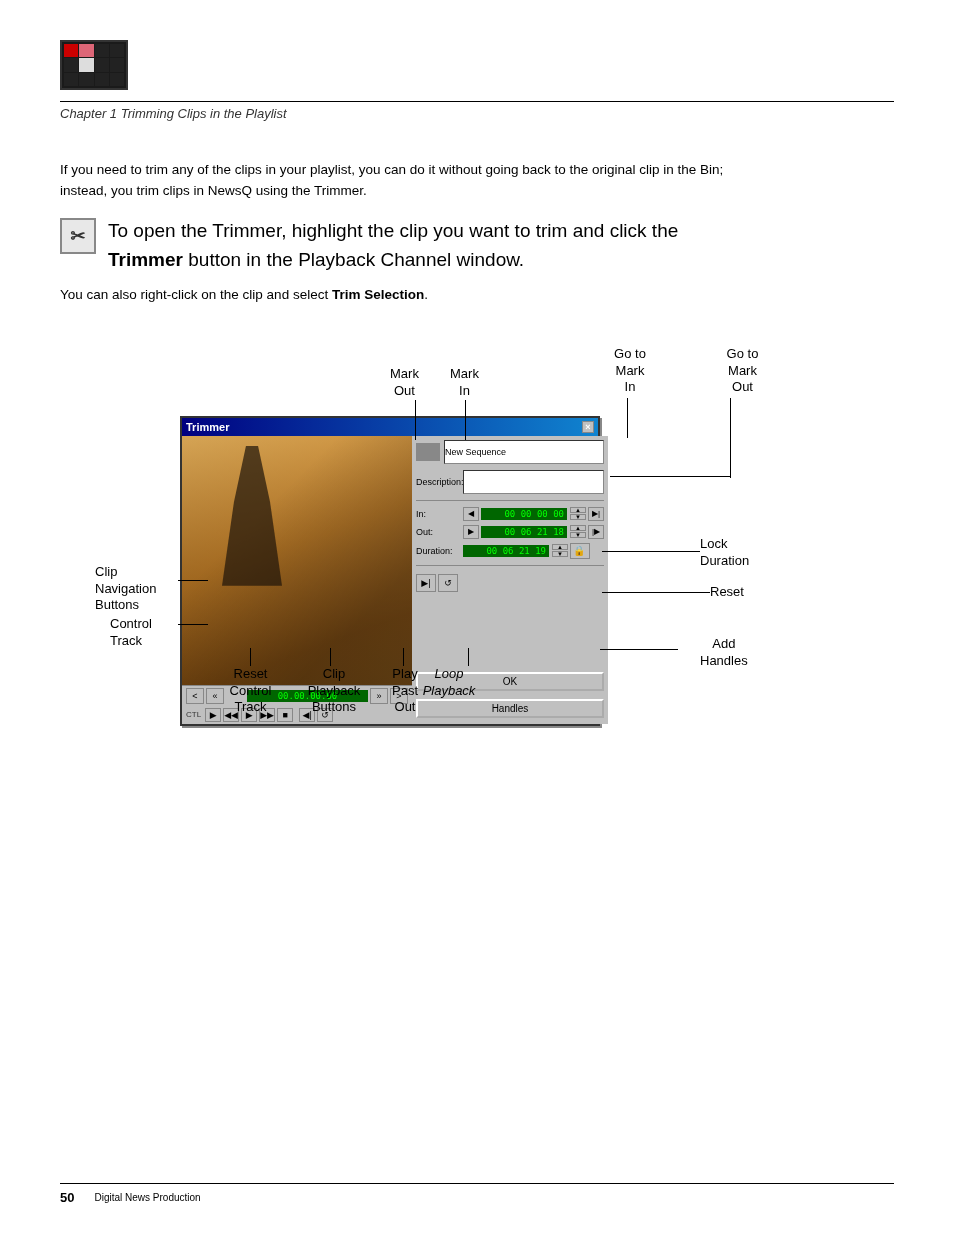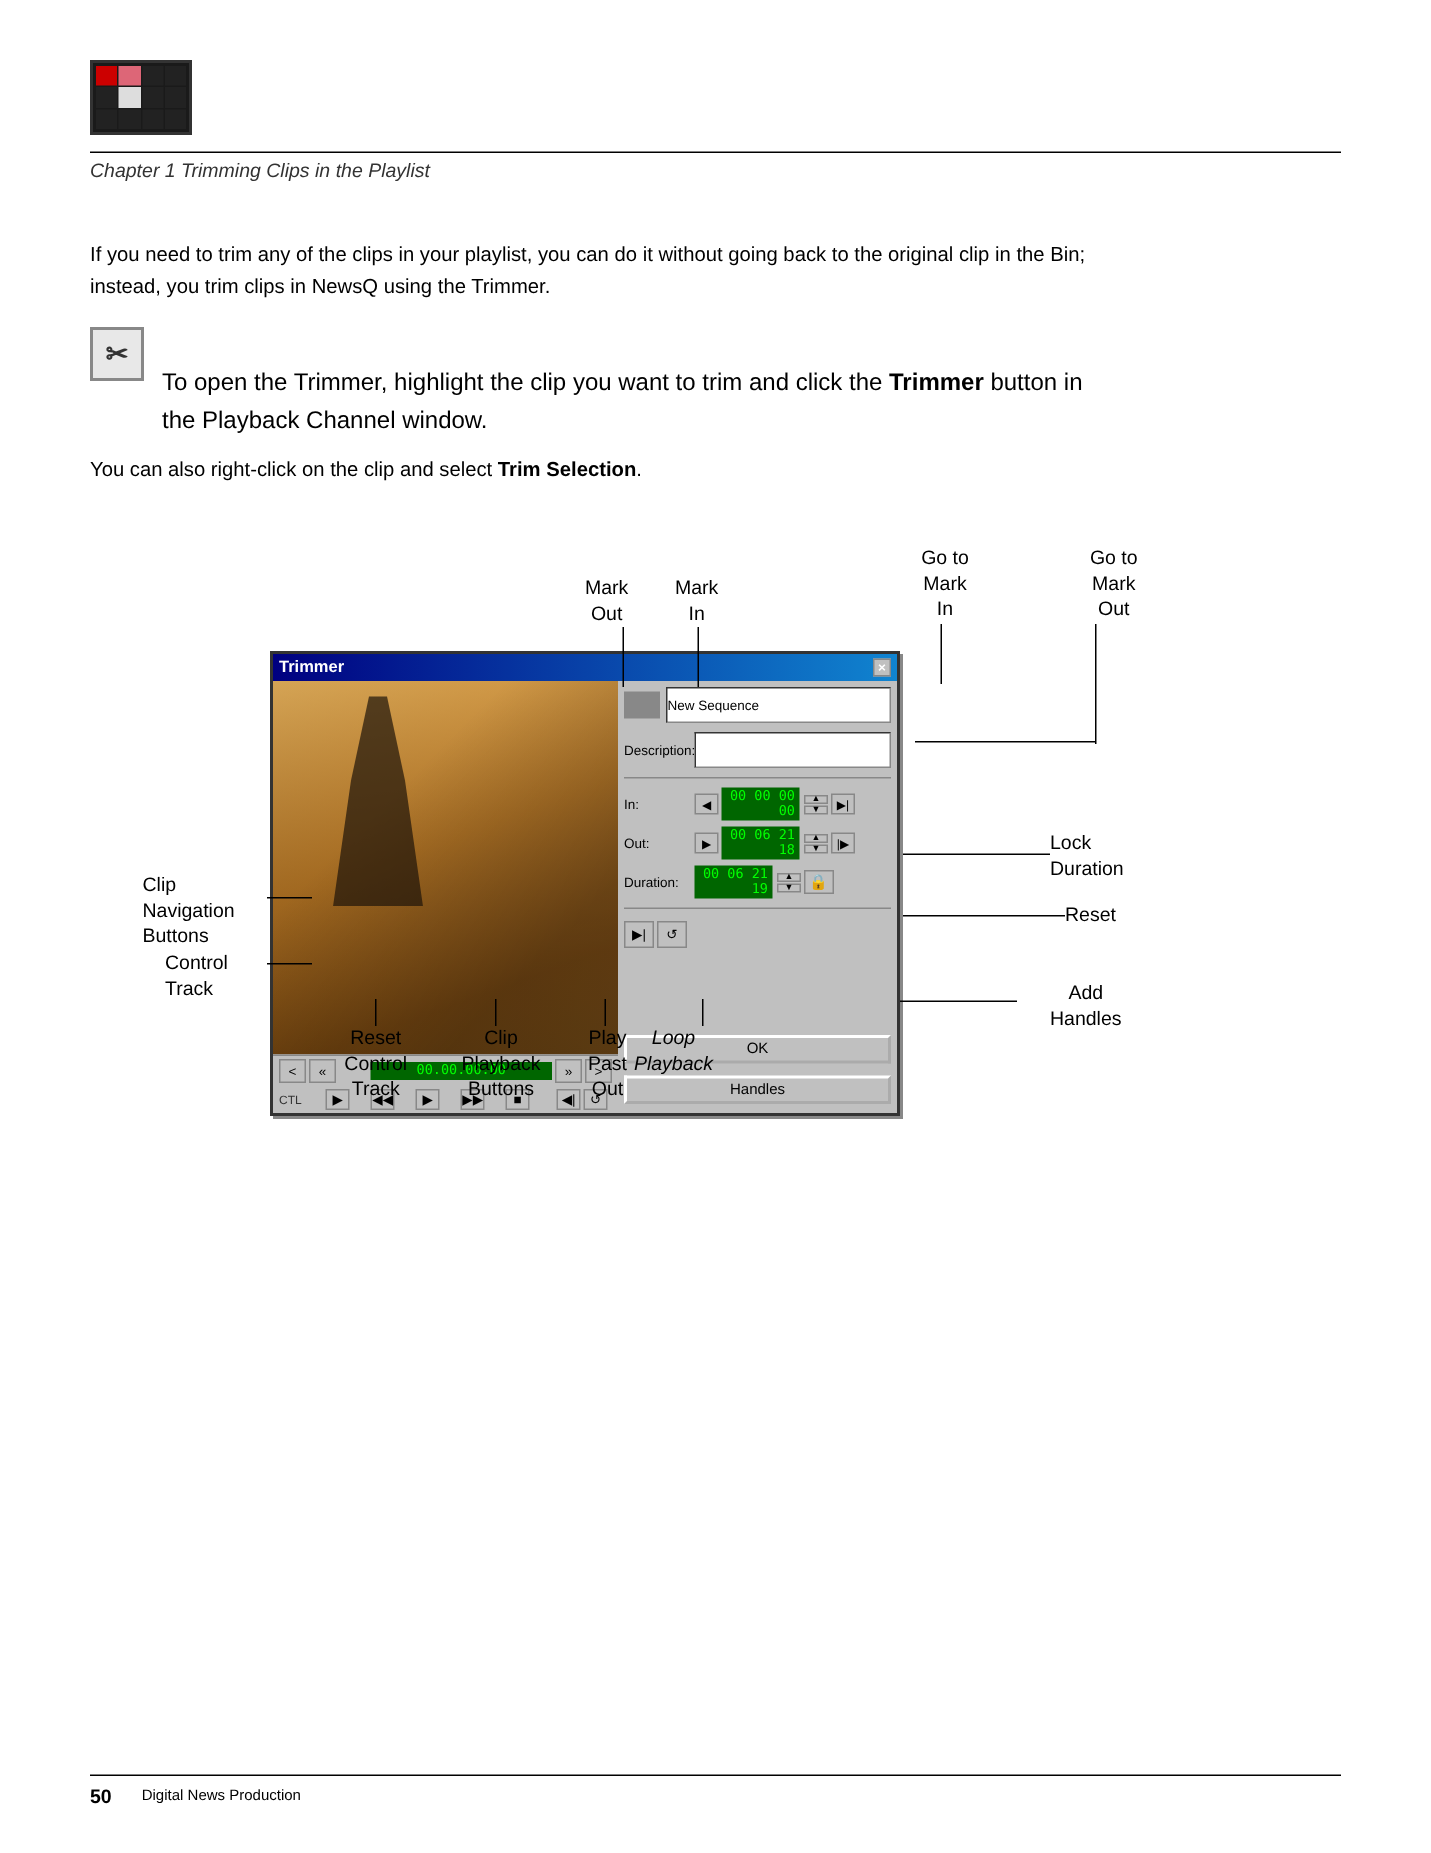--- a/index.html
+++ b/index.html
@@ -95,24 +95,23 @@
       flex-shrink: 0;
       display: flex;
       align-items: center;
       justify-content: center;
       font-size: 18px;
       font-weight: bold;
       color: #333;
       margin-top: 2px;
     }
     .note-text {
-      font-size: 16px;
+      font-size: 19px;
       line-height: 1.55;
       flex: 1;
-      margin-top: 28px;
     }
 
     
     .diagram-area {
       position: relative;
       margin-top: 30px;
       width: 820px;
       height: 430px;
     }
 
@@ -212,21 +211,21 @@
       font-size: 9px;
       font-family: monospace;
       padding: 1px 4px;
       flex: 1;
       text-align: center;
       margin-left: 21px;
     }
     .playback-bar {
       display: flex;
       align-items: center;
-      gap: 14px;
+      gap: 2px;
       padding: 2px 4px;
       background: #c0c0c0;
     }
     .ctl-label {
       font-size: 8px;
       color: #333;
       margin-right: 2px;
     }
     .play-btn {
       background: #c0c0c0;
@@ -272,21 +271,21 @@
       border: 1px inset #888;
       background: white;
       font-size: 9px;
     }
     .panel-tc {
       background: #006600;
       color: #00ff00;
       font-family: monospace;
       font-size: 9px;
       padding: 1px 3px;
-      width: 52px;
+      width: 86px;
       text-align: right;
     }
     .panel-btn {
       background: #c0c0c0;
       border: 1px solid #888;
       font-size: 8px;
       width: 16px;
       height: 14px;
       display: flex;
       align-items: center;

